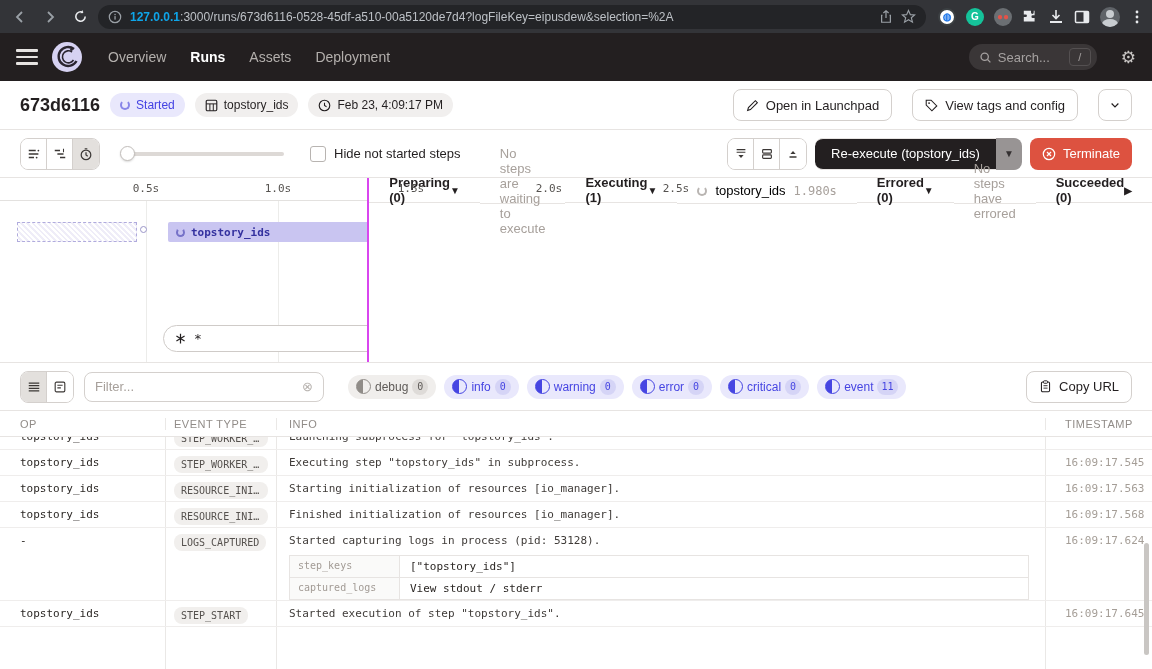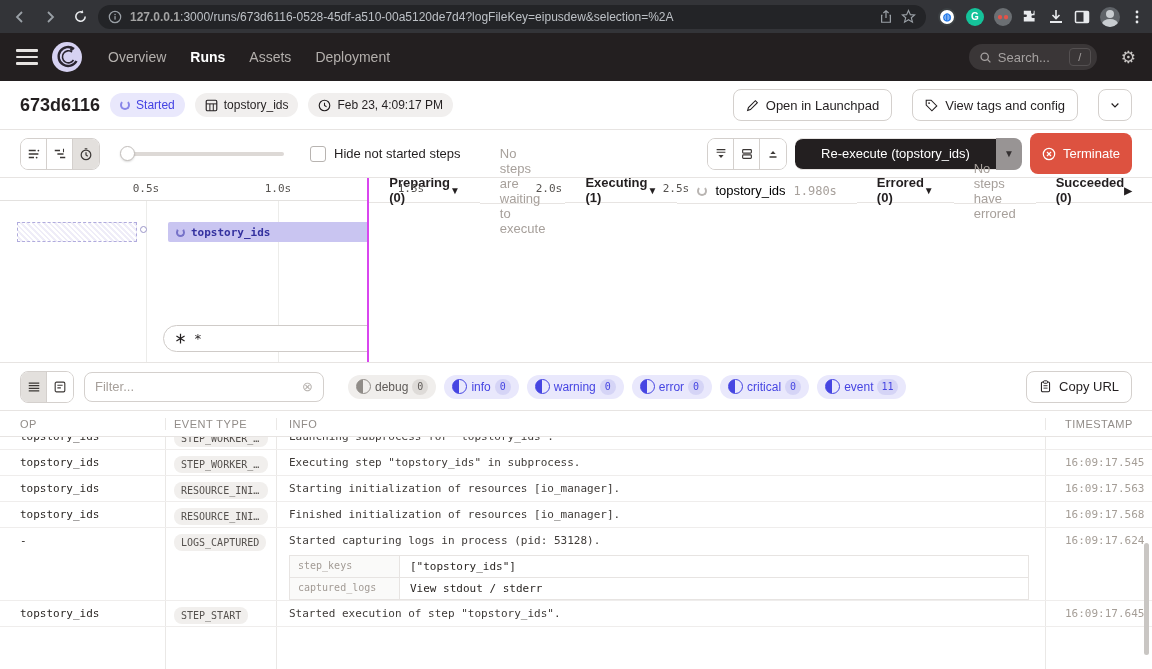--- a/index.html
+++ b/index.html
@@ -6,21 +6,21 @@
   body { font-family:"Liberation Sans", sans-serif; background:#fff; }
   .screen { position:relative; width:1152px; height:669px; overflow:hidden; background:#fff; }
   .mono { font-family:"DejaVu Sans Mono", monospace; }
 
   
   .chrome { height:33px; background:#333438; display:flex; align-items:center; padding:0 8px; gap:6px; }
   .chrome .navbtn { width:24px; height:24px; display:flex; align-items:center; justify-content:center; color:#9aa0a6; }
   .chrome .navbtn.light { color:#e8eaed; }
   .urlpill { flex:1; max-width:840px; height:24px; background:#232427; border-radius:13px; display:flex; align-items:center; padding:0 10px; gap:8px; color:#9aa0a6; }
   .urltext { flex:1; font-size:12px; white-space:nowrap; overflow:hidden; }
-  .urltext .host { color:#a3a3a3; font-weight:bold; }
+  .urltext .host { color:#0ea5e9; font-weight:bold; }
   .urltext .rest { color:#bdc1c6; }
   .chromeicons { display:flex; align-items:center; gap:10px; margin-left:6px; }
   .extdot { width:18px; height:18px; border-radius:50%; display:flex; align-items:center; justify-content:center; font-size:10px; font-weight:bold; color:#fff; }
   .avatar-circ { width:20px; height:20px; border-radius:50%; background:#5f6368; position:relative; overflow:hidden; }
   .avatar-circ:before { content:""; position:absolute; left:6px; top:3px; width:8px; height:8px; border-radius:50%; background:#c8ccd0; }
   .avatar-circ:after { content:""; position:absolute; left:2px; top:12px; width:16px; height:10px; border-radius:50%; background:#c8ccd0; }
 
   
   .dagnav { height:48px; background:#231f20; display:flex; align-items:center; padding:0 16px; gap:14px; }
   .hamb { width:22px; color:#e6e3e1; display:flex; flex-direction:column; gap:4px; cursor:pointer; }
@@ -50,23 +50,23 @@
   .seg { display:flex; border:1px solid #d4d0cd; border-radius:8px; overflow:hidden; }
   .segbtn { width:26px; height:30px; display:flex; align-items:center; justify-content:center; background:#fff; border-right:1px solid #d4d0cd; color:#3c3836; cursor:pointer; }
   .segbtn:last-child { border-right:none; }
   .segbtn.sel { background:#e3e0dd; }
   .slider { width:162px; height:4px; background:#ddd9d6; border-radius:2px; margin-left:22px; position:relative; cursor:pointer; }
   .knob { position:absolute; left:-2px; top:-6px; width:15px; height:15px; background:#fff; border:1px solid #c2bebb; border-radius:50%; box-shadow:0 1px 2px rgba(0,0,0,.15); }
   .check { display:flex; align-items:center; gap:8px; margin-left:26px; font-size:13px; color:#231f20; cursor:pointer; }
   .box { width:16px; height:16px; border:1px solid #b8b4b1; border-radius:3px; background:#fff; }
   .toolbar .right { margin-left:auto; display:flex; align-items:center; gap:8px; }
   .reexec { display:flex; cursor:pointer; }
-  .reexec .main { background:#231f20; color:#fff; font-size:13px; height:32px; display:flex; align-items:center; padding:0 26px; border-radius:8px 0 0 8px; }
+  .reexec .main { background:#231f20; color:#fff; font-size:13px; height:32px; display:flex; align-items:center; padding:0 16px; border-radius:8px 0 0 8px; }
   .reexec .caret { width:26px; height:32px; background:#989494; border-radius:0 8px 8px 0; display:flex; align-items:center; justify-content:center; color:#343031; font-size:10px; }
-  .terminate { height:41px; background:#dd5240; color:#fff; border-radius:8px; display:flex; align-items:center; gap:7px; padding:0 12px; font-size:13px; cursor:pointer; }
+  .terminate { height:32px; background:#dd5240; color:#fff; border-radius:8px; display:flex; align-items:center; gap:7px; padding:0 12px; font-size:13px; cursor:pointer; }
 
   
   .main { height:186px; display:flex; border-top:1px solid #e7e4e2; border-bottom:1px solid #e7e4e2; }
   .gantt { width:795px; position:relative; border-right:2px solid #d946ef; }
   .axis { height:23px; border-bottom:1px solid #e3e1df; position:relative; }
   .tick { position:absolute; top:4px; transform:translateX(-50%); font-size:11px; color:#55524f; }
   .plot { position:absolute; left:0; right:0; top:23px; bottom:0; overflow:hidden; }
   .gline { position:absolute; top:0; bottom:0; width:1px; background:#ececea; }
   .future { position:absolute; top:0; bottom:0; left:688px; right:0; background:#f4f2f0; }
   .dashedbox { position:absolute; left:17px; top:21px; width:120px; height:20px; border:1px dashed #b0abdd; background:repeating-linear-gradient(45deg,#fff,#fff 2px,#efedf8 2px,#efedf8 4px); }

